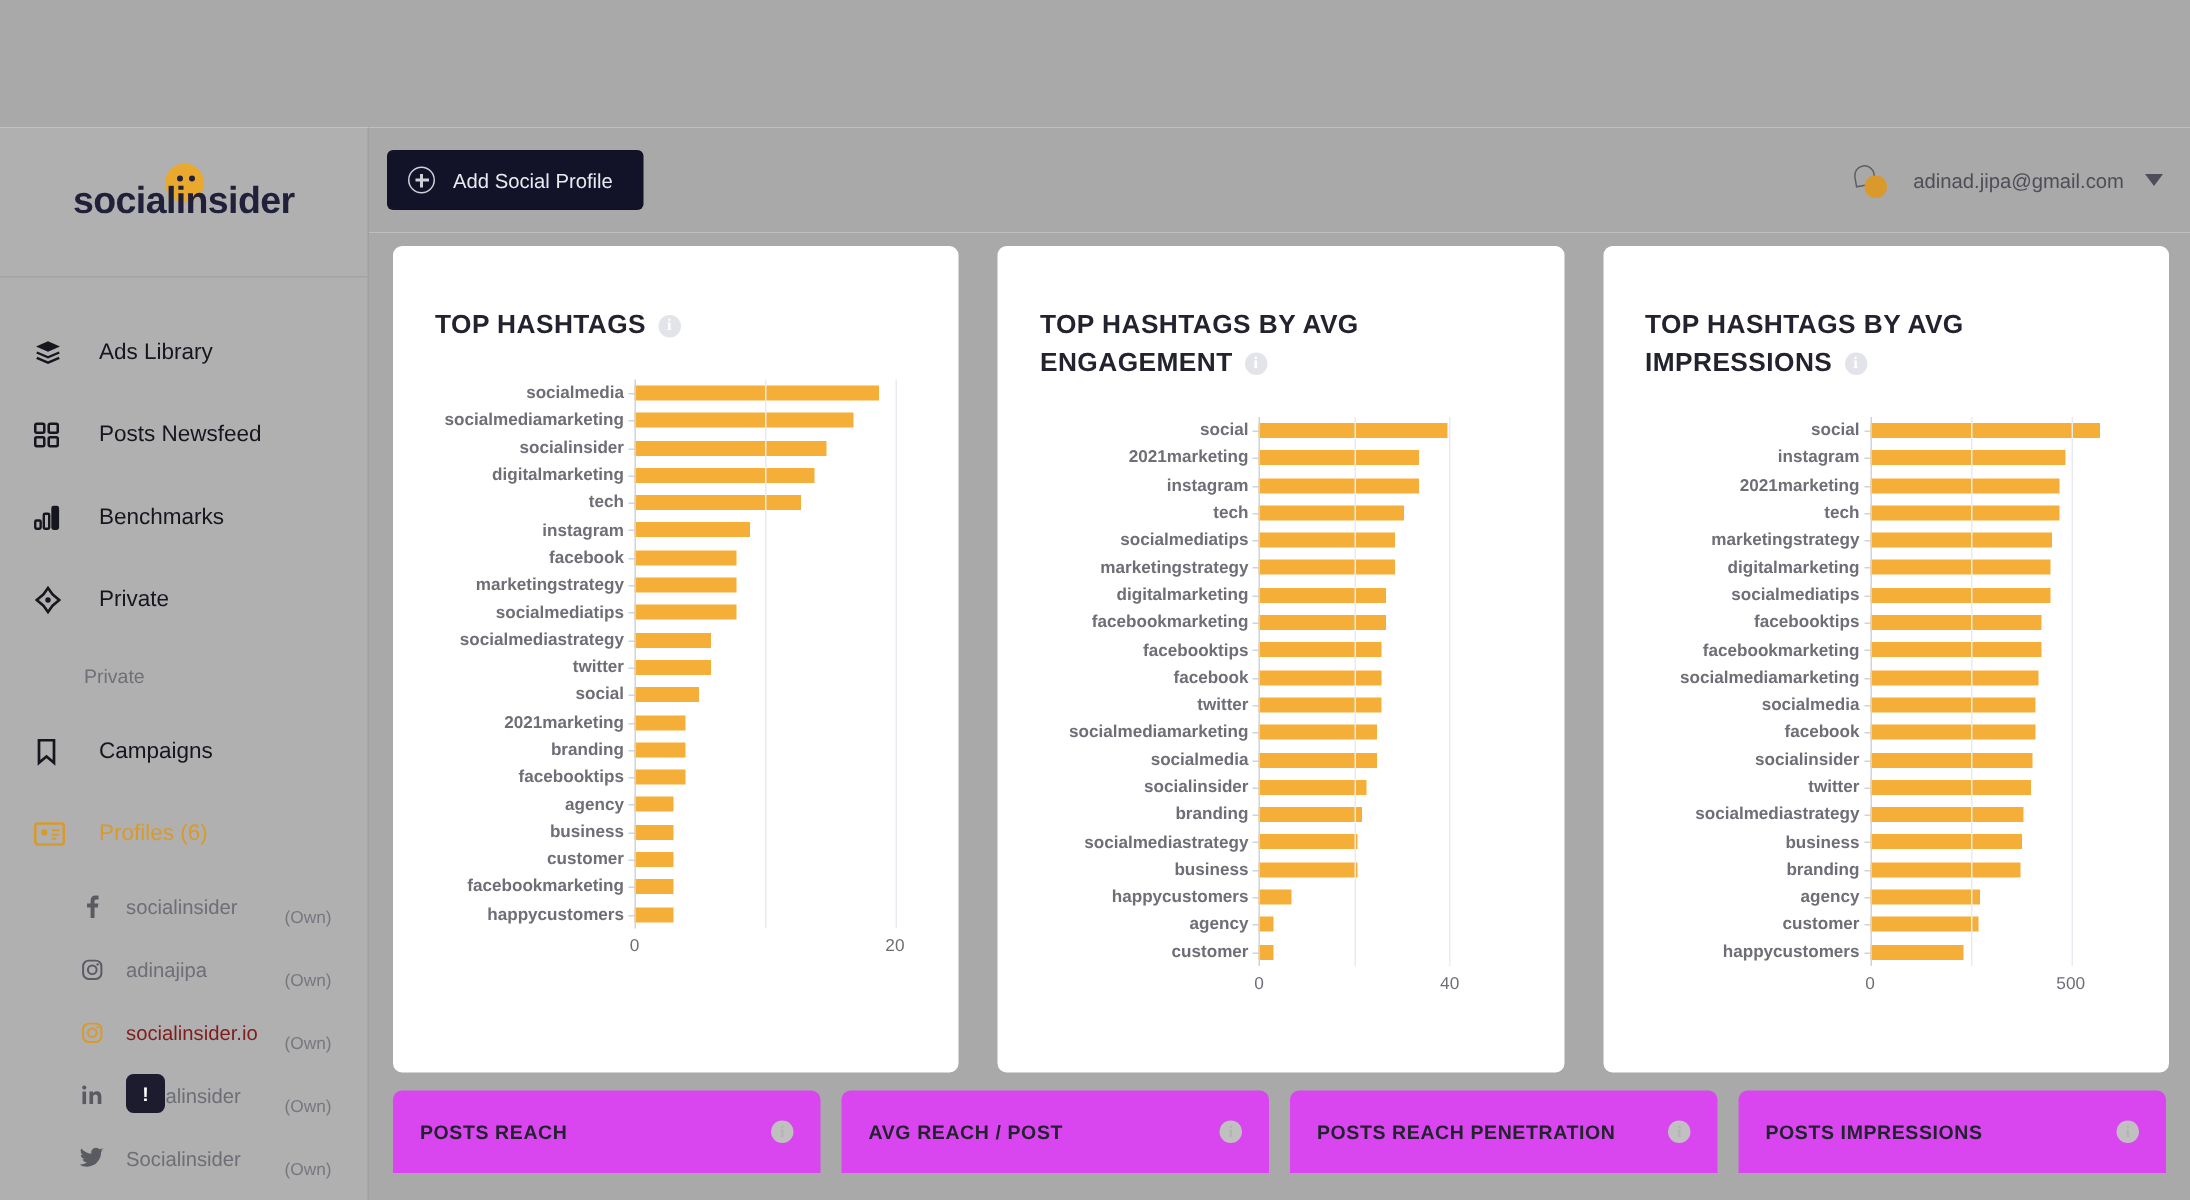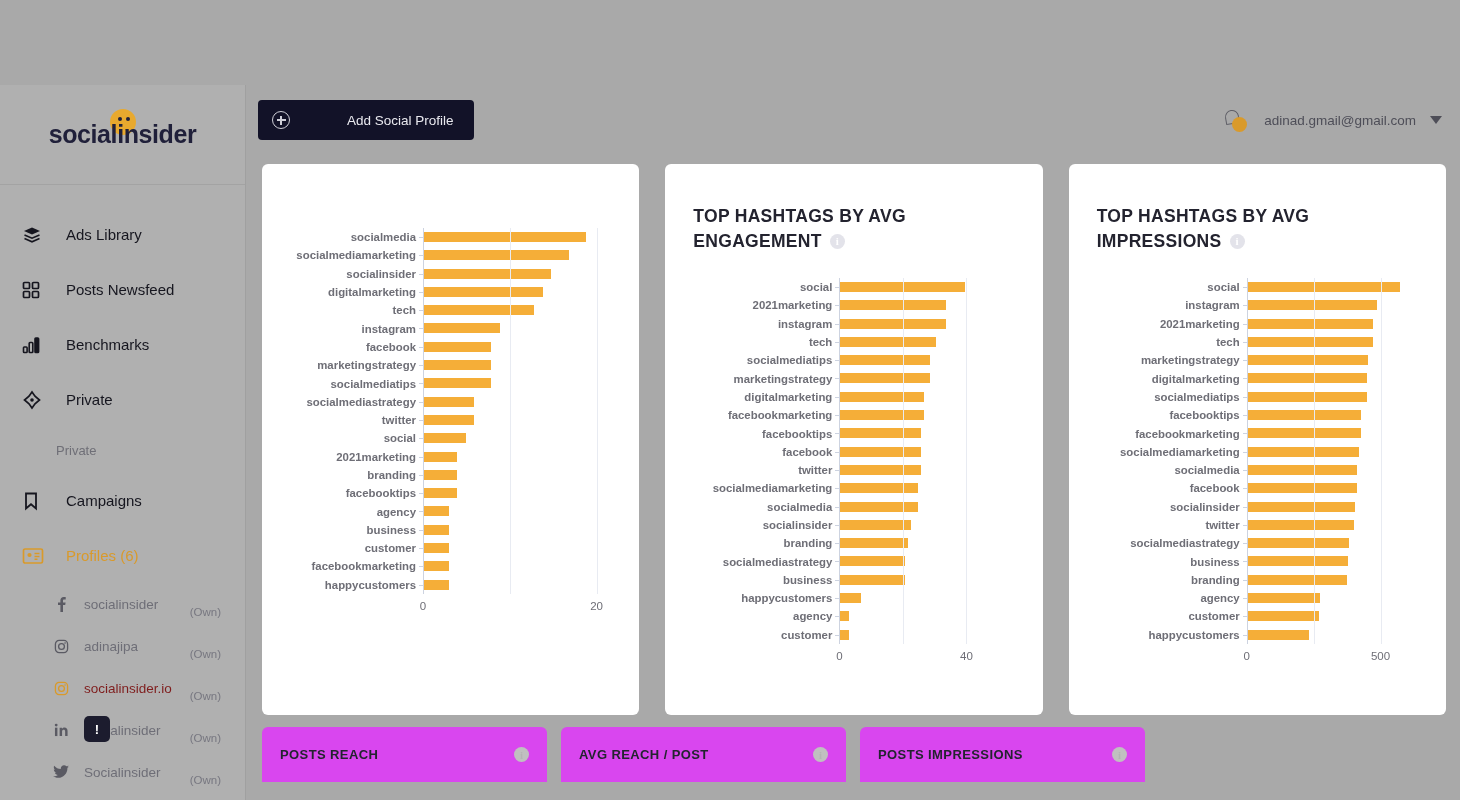--- a/index.html
+++ b/index.html
@@ -87,21 +87,20 @@
   
   .topbar {
     position: absolute; left: 246px; top: 85px; width: 1214px; height: 70px;
     background: #a9a9a9; display: flex; align-items: center;
   }
   .add-btn {
     margin-left: 12px; height: 40px; background: #121228; color: #e9e9ef;
     border: none; border-radius: 4px; display: flex; align-items: center;
     padding: 0 20px 0 14px; cursor: pointer; font-size: 13.5px;
     font-family: "Liberation Sans", sans-serif;
-    gap: 45px;
   }
   .plus-circle {
     width: 18px; height: 18px; border: 1.6px solid #cfcfd8; border-radius: 50%;
     position: relative; margin-right: 12px; flex: none;
   }
   .plus-circle:before, .plus-circle:after {
     content: ""; position: absolute; background: #cfcfd8;
   }
   .plus-circle:before { left: 3.5px; top: 7.4px; width: 9px; height: 1.6px; }
   .plus-circle:after { top: 3.5px; left: 7.4px; height: 9px; width: 1.6px; }
@@ -345,30 +344,33 @@
   <div class="topbar">
     <button class="add-btn">
       <span class="plus-circle"></span>
       <span>Add Social Profile</span>
     </button>
     <div class="topbar-right">
       <div class="bell">
         <span class="bell-body"></span>
         <span class="bell-dot"></span>
       </div>
-      <span class="user-email">adinad.gmail@gmail.com</span>
+      <span class="user-email">adinad.jipa@gmail.com</span>
       <span class="caret"></span>
     </div>
   </div>
 
   <div class="main">
 
     <div class="cards-row">
 
       <div class="card">
+        <div>
+          <span class="card-title">TOP HASHTAGS</span><span class="info-i">i</span>
+        </div>
         <div class="chart">
             <div class="chart-rows">
               <div class="row">
                 <div class="row-label" style="width: 133px;">socialmedia</div>
                 <div class="row-track">
                   <span class="tick"></span>
                   <div class="bar" title="socialmedia: 19" style="width: 86.3636%; background: rgb(245, 174, 56);"></div>
                 </div>
               </div>
               <div class="row">
@@ -833,20 +835,24 @@
 
     <div class="bottom-row">
       <div class="bottom-card bc1">
         <span class="bottom-title">POSTS REACH</span>
         <span class="bottom-info">i</span>
       </div>
       <div class="bottom-card bc2">
         <span class="bottom-title">AVG REACH / POST</span>
         <span class="bottom-info">i</span>
       </div>
+      <div class="bottom-card bc3">
+        <span class="bottom-title">POSTS REACH PENETRATION</span>
+        <span class="bottom-info">i</span>
+      </div>
       <div class="bottom-card bc4">
         <span class="bottom-title">POSTS IMPRESSIONS</span>
         <span class="bottom-info">i</span>
       </div>
     </div>
 
   </div>
 </div>
 
 </body></html>

